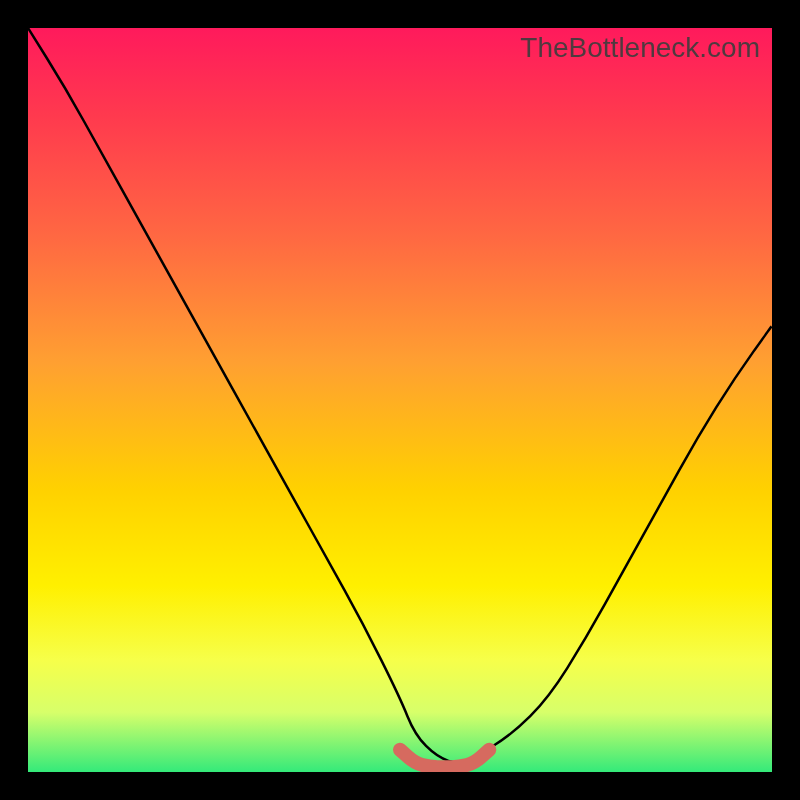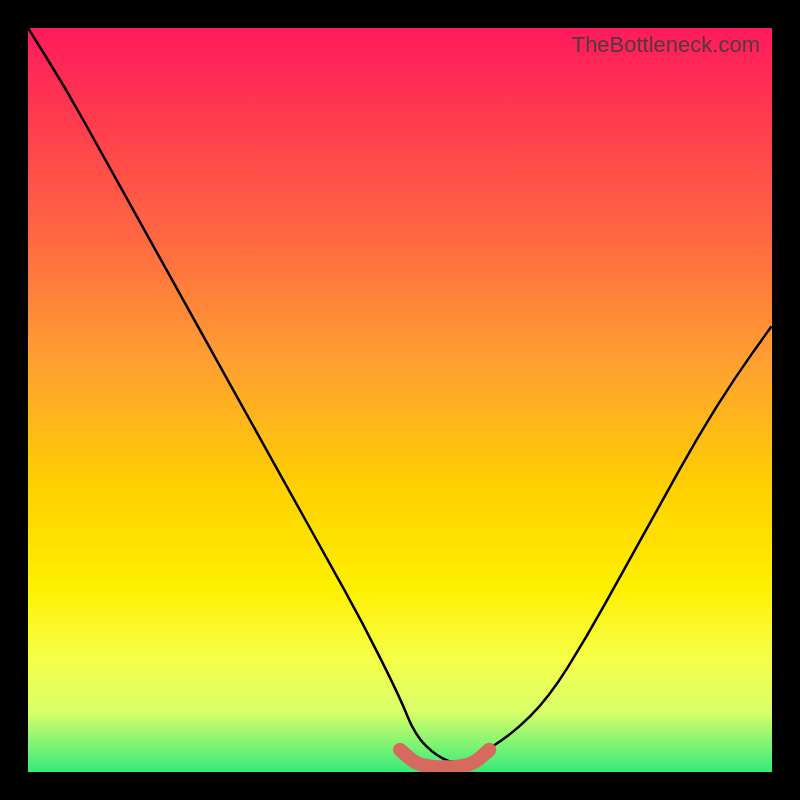--- a/index.html
+++ b/index.html
@@ -34,21 +34,21 @@
       #f6ff4a 85%,
       #d7ff6a 92%,
       #34ea7a 100%
     );
   }
   .watermark {
     position: absolute;
     top: 4px;
     right: 12px;
     color: #3d3d3d;
-    font-size: 22px;
+    font-size: 28px;
     font-weight: 400;
     opacity: 0.9;
     user-select: none;
     pointer-events: none;
   }
   svg.curve {
     position: absolute;
     left: 0;
     top: 0;
     width: 744px;

